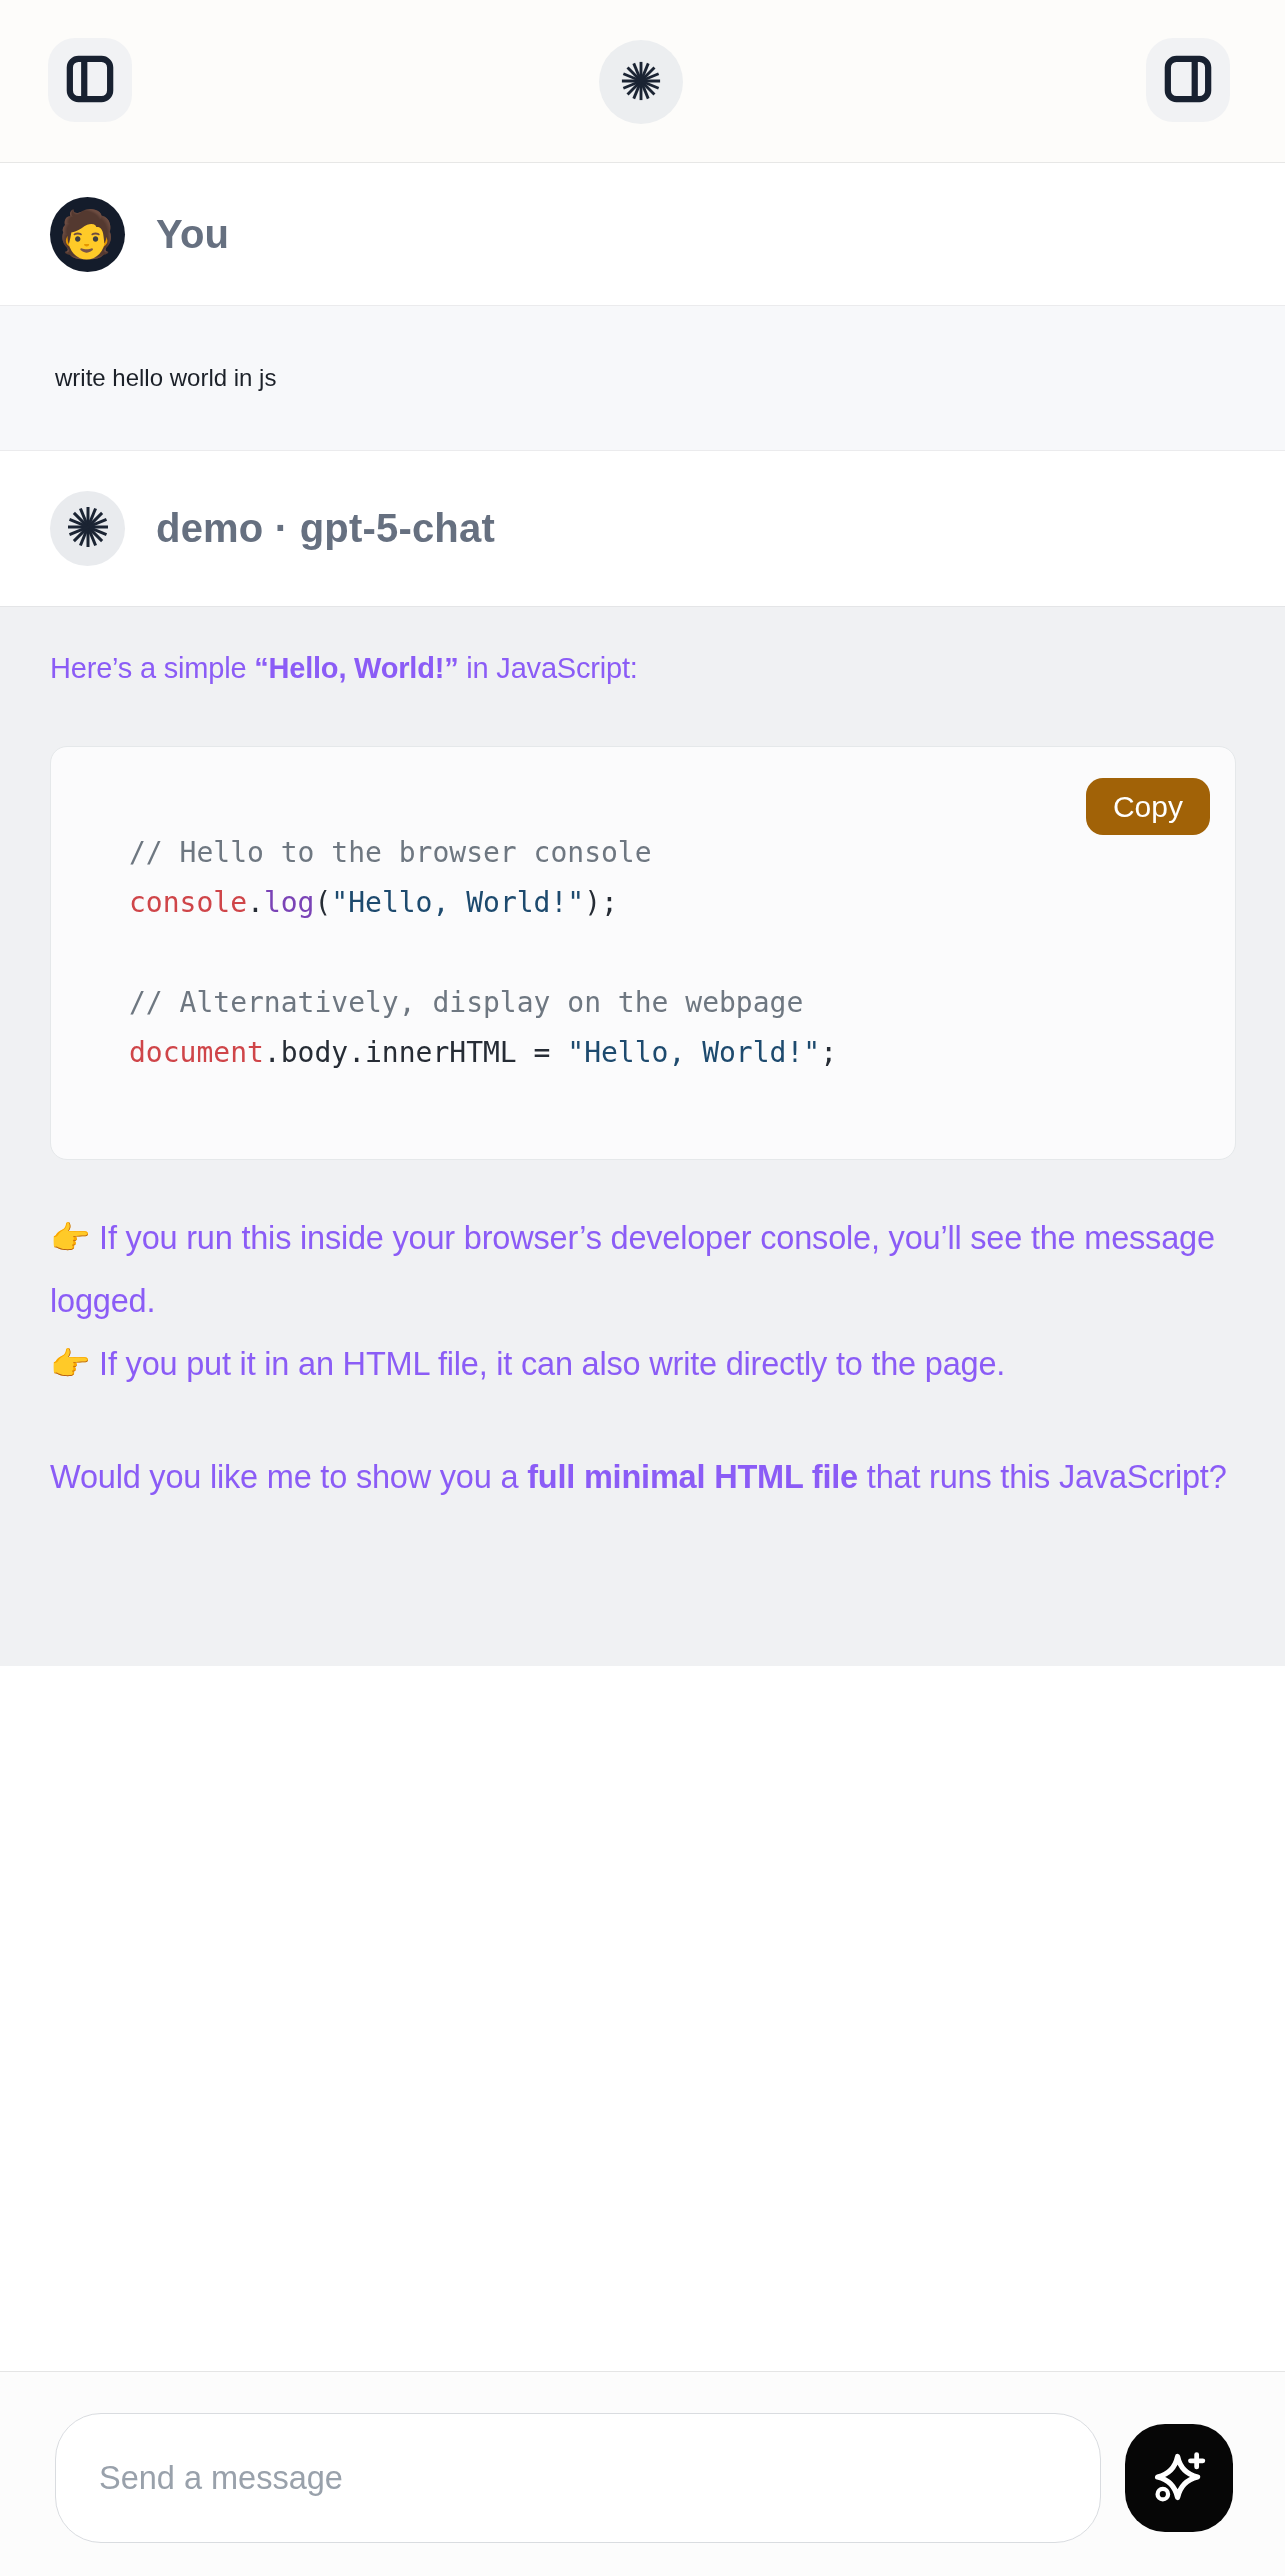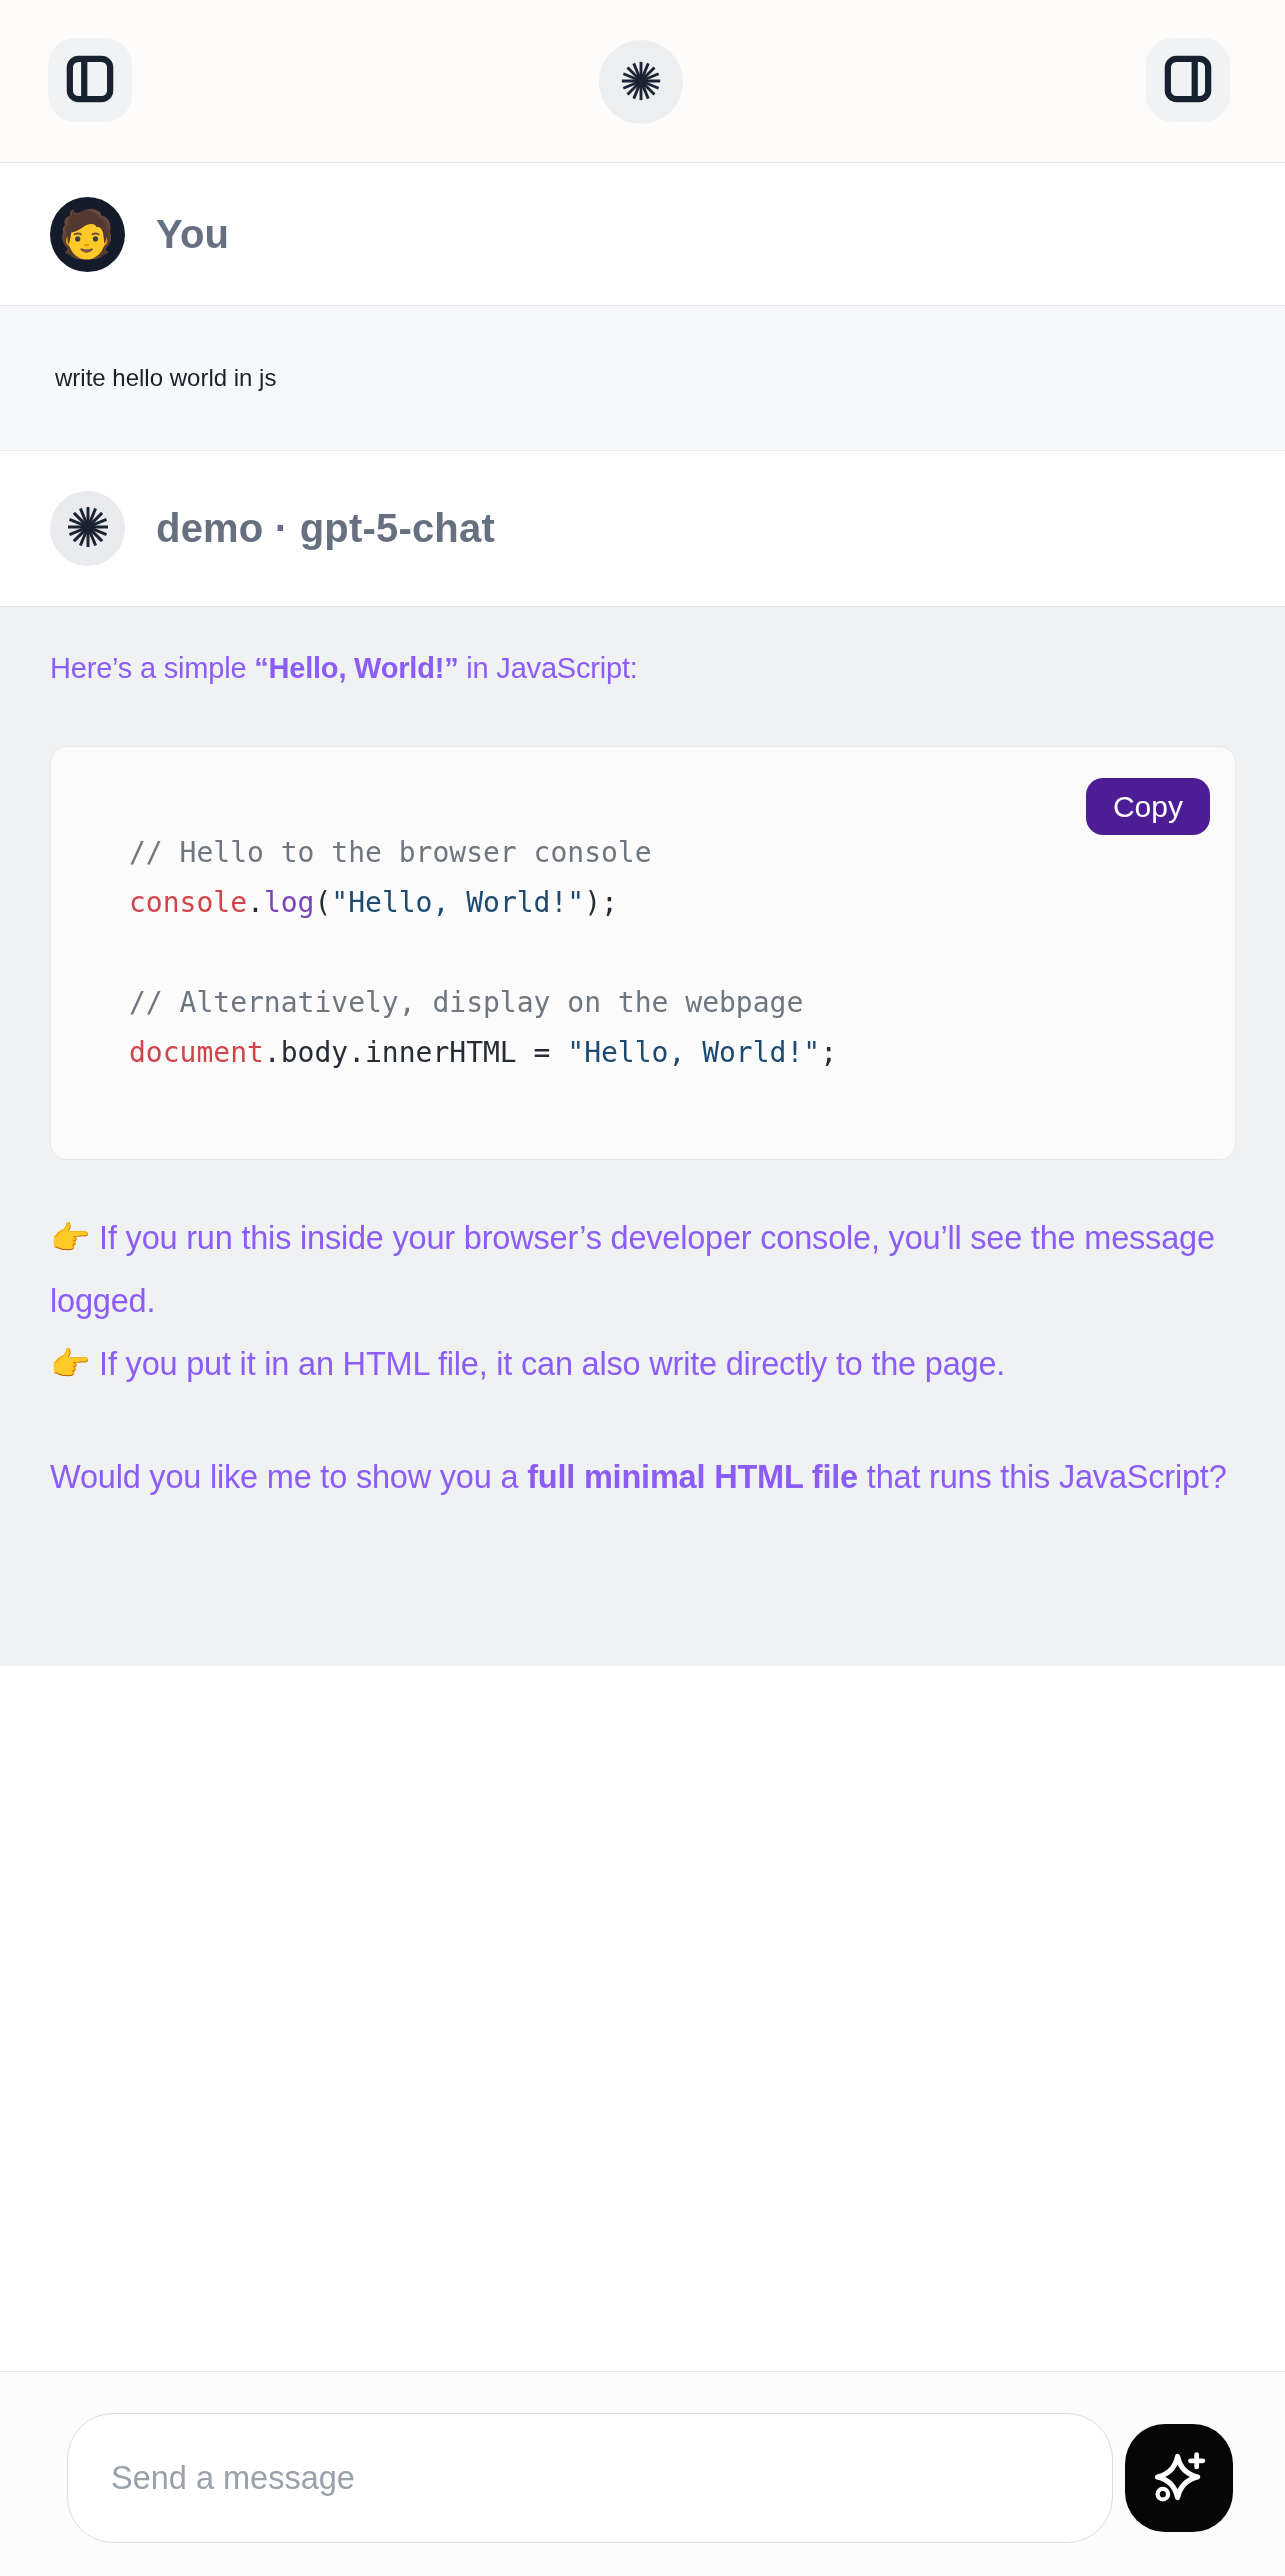--- a/index.html
+++ b/index.html
@@ -41,35 +41,35 @@
 
   .code-card { margin-top:55px; background:#fbfbfc; border:1.9px solid #e5e8ea;
     border-radius:17px; position:relative; padding:81px 38px 80px 78px; height:414px; }
   .code-block { font-family:"DejaVu Sans Mono", monospace; font-size:28px;
     line-height:50px; white-space:pre; color:#262c35; display:block; }
   .tok-plain { color:#262c35; }
   .tok-comment { color:#6e7781; }
   .tok-red { color:#cf4549; }
   .tok-purple { color:#7a43b6; }
   .tok-string { color:#1d4a6e; }
-  .copy-btn { position:absolute; top:31px; right:25px; background:#4c1d95; color:#ffffff;
+  .copy-btn { position:absolute; top:31px; right:25px; background:#a16207; color:#ffffff;
     font-size:30px; font-family:"Liberation Sans", sans-serif; padding:11.5px 27px;
     border-radius:17px; border:none; cursor:pointer; }
 
   .para { font-size:32.5px; line-height:63px; color:#8b5cf6; letter-spacing:-0.2px;
     white-space:pre-wrap; }
   .para-1 { margin-top:47px; }
   .para-2 { margin-top:50px; }
 
   .spacer { flex:1 1 auto; background:#ffffff; }
 
   
   .composer { height:205px; flex:0 0 auto; background:#fcfcfc;
     border-top:1.9px solid #e5e5e5; position:relative; }
-  .msg-input { position:absolute; left:67px; top:41px; width:1046px; height:130px;
+  .msg-input { position:absolute; left:55px; top:41px; width:1046px; height:130px;
     border-radius:46px; border:1.9px solid #d9dce0; background:#ffffff;
     padding:0 38px 0 43px; font-size:32.5px; font-family:"Liberation Sans", sans-serif;
     color:#2a2f38; outline:none; }
   .msg-input::placeholder { color:#99a1ab; }
   .send-btn { position:absolute; left:1125px; top:52px; width:108px; height:108px;
     border-radius:40px; background:#060606; border:none; cursor:pointer;
     display:flex; align-items:center; justify-content:center; }
 </style>
 </head>
 <body>

